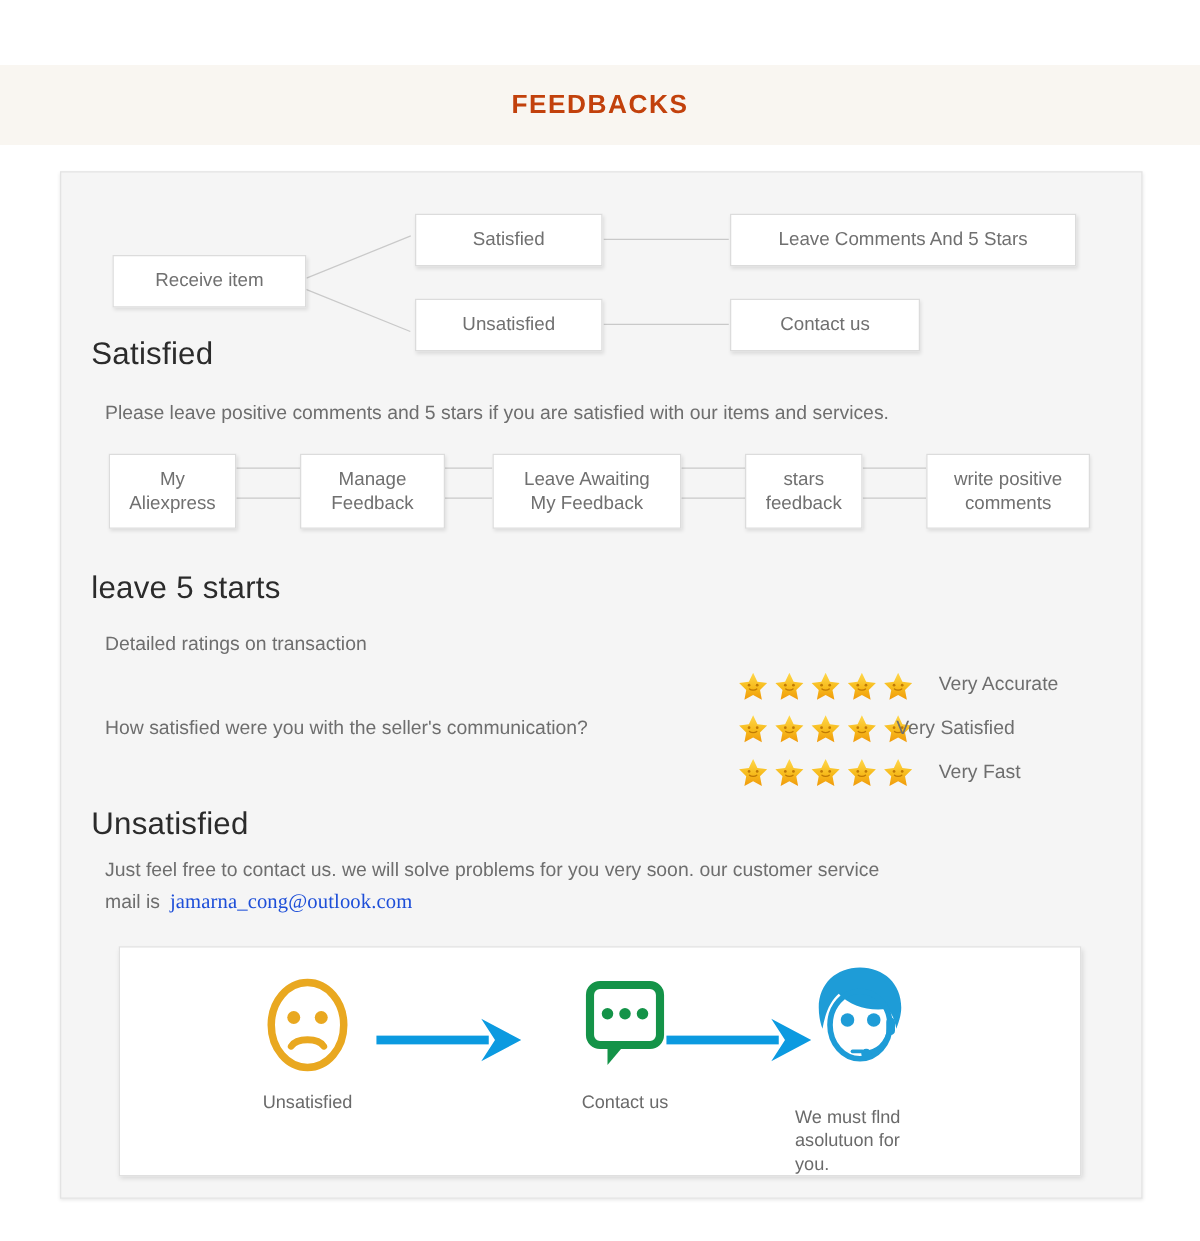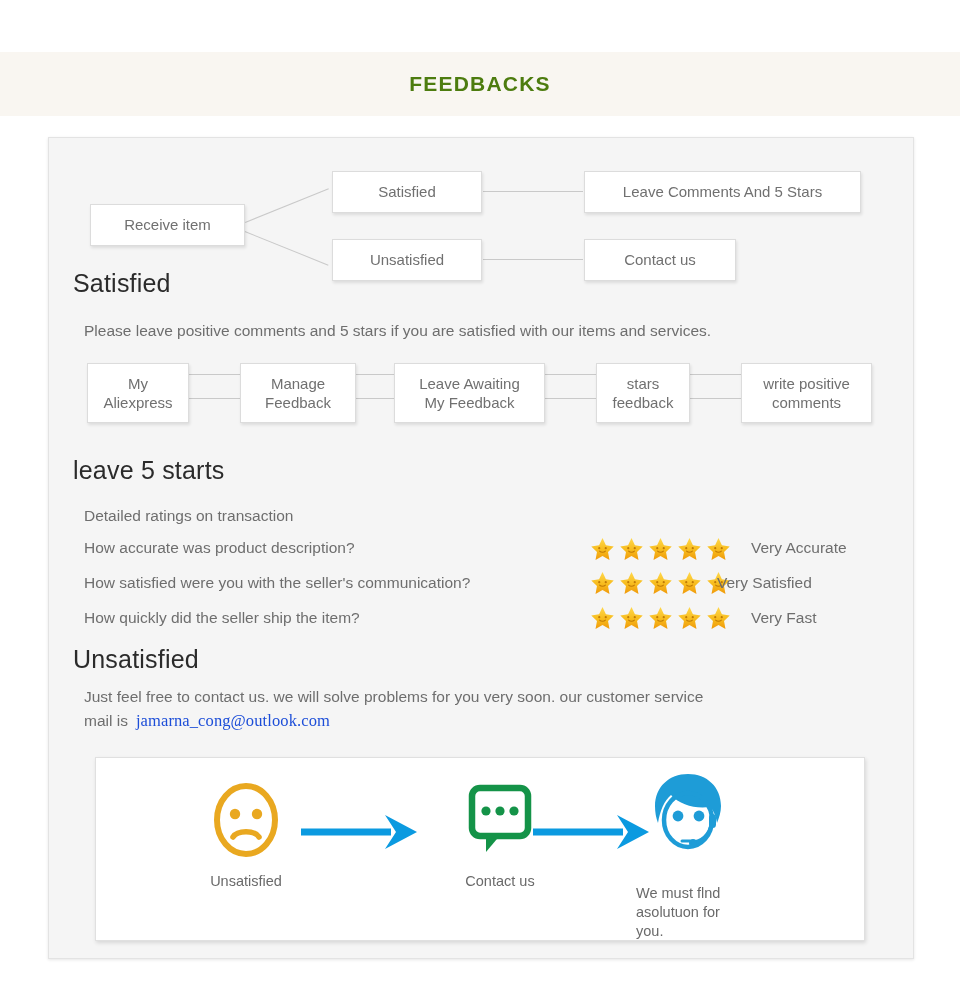--- a/index.html
+++ b/index.html
@@ -13,21 +13,21 @@
   .page { position: relative; width: 960px; height: 993px; overflow: hidden; background:#fff; }
 
   
   .header-band {
     position: absolute; left: 0; top: 52px; width: 960px; height: 64px;
     background: #f9f6f1;
     display: flex; align-items: center; justify-content: center;
   }
   .header-title {
     font-size: 21px; font-weight: bold; letter-spacing: 1.2px;
-    color: #4d7c0f;
+    color: #c2410c;
   }
 
   
   .panel {
     position: absolute; left: 48px; top: 137px;
     width: 866px; height: 822px;
     background: #f5f5f5;
     border: 1px solid #e3e3e3;
     box-shadow: 0 1px 3px rgba(0,0,0,0.10);
   }
@@ -175,21 +175,20 @@
       <div class="fbox multiline" style="left:692px; top:225px; width:131px; height:60px; flex-direction:column;">
         <span>write positive</span>
         <span>comments</span>
       </div>
     </div>
 
     <div class="h-section" style="left:24px; top:318px;">leave 5 starts</div>
 
     <div class="p-body" style="left:35px; top:366px;">Detailed ratings on transaction</div>
 
-    <div class="rating-label" style="left:35px; top:401px;">How accurate was product description?</div>
     <div class="stars" style="left:540px; top:398px;">
       <svg class="star" viewBox="0 0 32 32" xmlns="http://www.w3.org/2000/svg">
         <defs>
             <linearGradient id="g1" x1="0" y1="0" x2="0" y2="1">
           <stop offset="0%" stop-color="#ffd84d"></stop>
               <stop offset="55%" stop-color="#f7bb1c"></stop>
               <stop offset="100%" stop-color="#f09a0c"></stop>
         </linearGradient>
           </defs>
         <path d="M16 2.6l4.2 8.9 9.6 1.3-7 6.9 1.8 9.7L16 24.7 7.4 29.4l1.8-9.7-7-6.9 9.6-1.3z" fill="url(#g1)"></path>
@@ -252,21 +251,20 @@
         </svg>
       <svg class="star" viewBox="0 0 32 32">
           <path d="M16 2.6l4.2 8.9 9.6 1.3-7 6.9 1.8 9.7L16 24.7 7.4 29.4l1.8-9.7-7-6.9 9.6-1.3z" fill="url(#g1)"></path>
           <circle cx="12" cy="15" r="1.35" fill="#c07a05"></circle>
           <circle cx="20" cy="15" r="1.35" fill="#c07a05"></circle>
           <path d="M12.4 18.6c1.9 1.7 5.3 1.7 7.2 0" stroke="#c07a05" stroke-width="1.3" fill="none" stroke-linecap="round"></path>
         </svg>
     </div>
     <div class="rating-value" style="left:668px; top:436px;">Very Satisfied</div>
 
-    <div class="rating-label" style="left:35px; top:471px;">How quickly did the seller ship the item?</div>
     <div class="stars" style="left:540px; top:467px;">
       <svg class="star" viewBox="0 0 32 32">
           <path d="M16 2.6l4.2 8.9 9.6 1.3-7 6.9 1.8 9.7L16 24.7 7.4 29.4l1.8-9.7-7-6.9 9.6-1.3z" fill="url(#g1)"></path>
           <circle cx="12" cy="15" r="1.35" fill="#c07a05"></circle>
           <circle cx="20" cy="15" r="1.35" fill="#c07a05"></circle>
           <path d="M12.4 18.6c1.9 1.7 5.3 1.7 7.2 0" stroke="#c07a05" stroke-width="1.3" fill="none" stroke-linecap="round"></path>
         </svg>
       <svg class="star" viewBox="0 0 32 32">
           <path d="M16 2.6l4.2 8.9 9.6 1.3-7 6.9 1.8 9.7L16 24.7 7.4 29.4l1.8-9.7-7-6.9 9.6-1.3z" fill="url(#g1)"></path>
           <circle cx="12" cy="15" r="1.35" fill="#c07a05"></circle>

